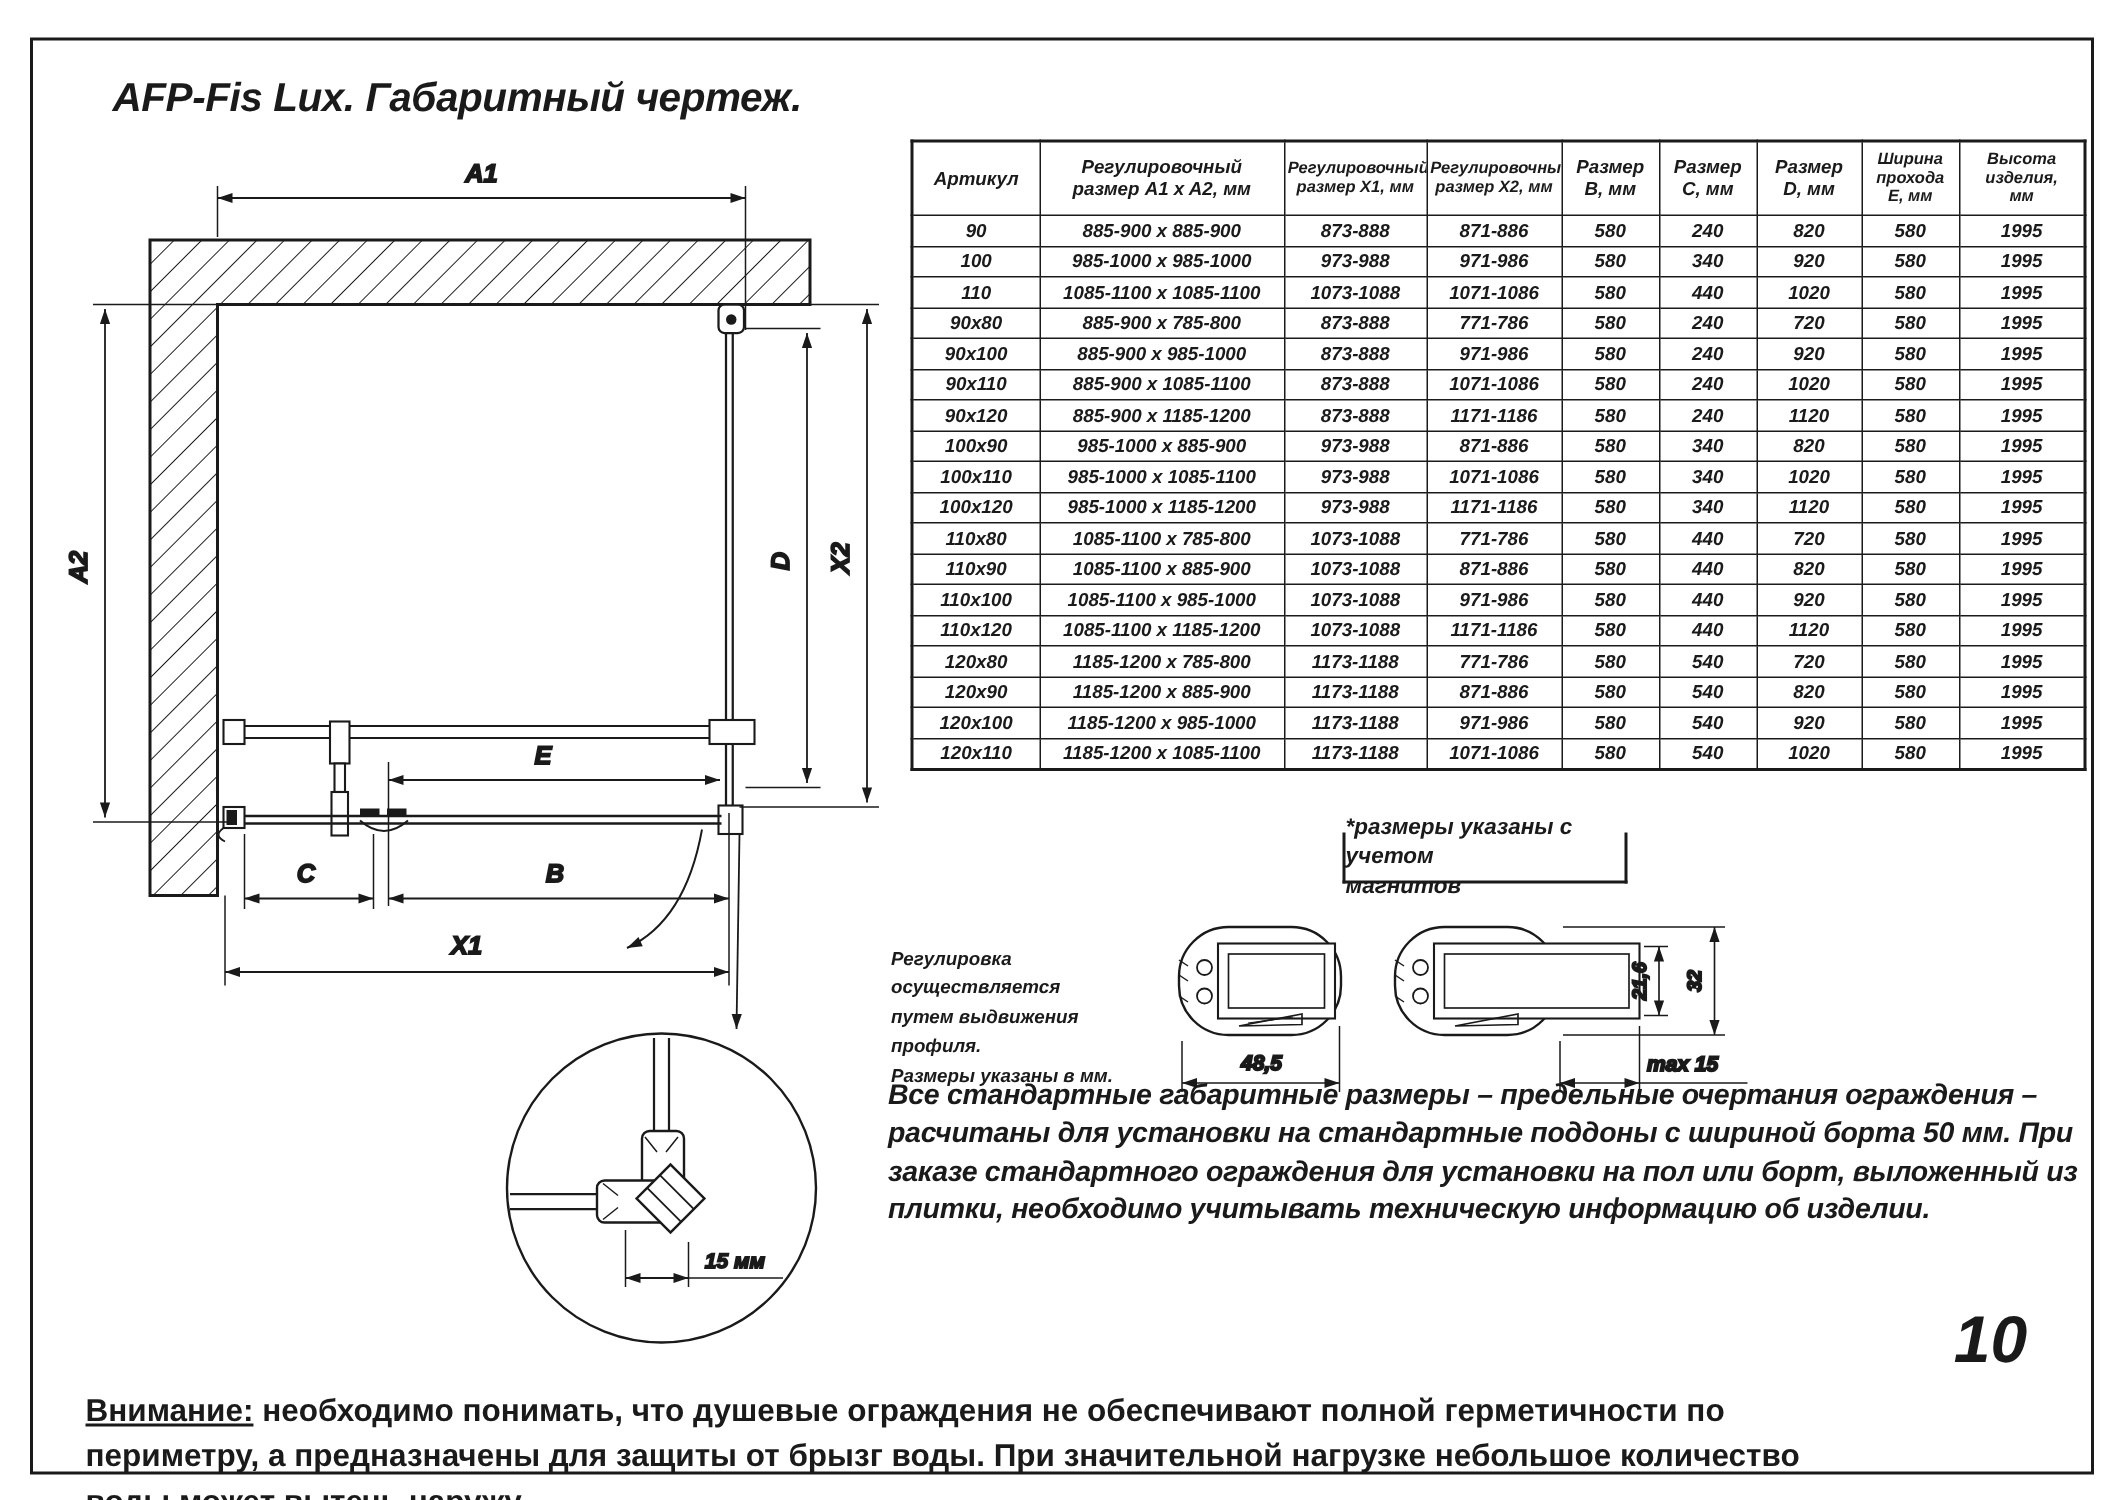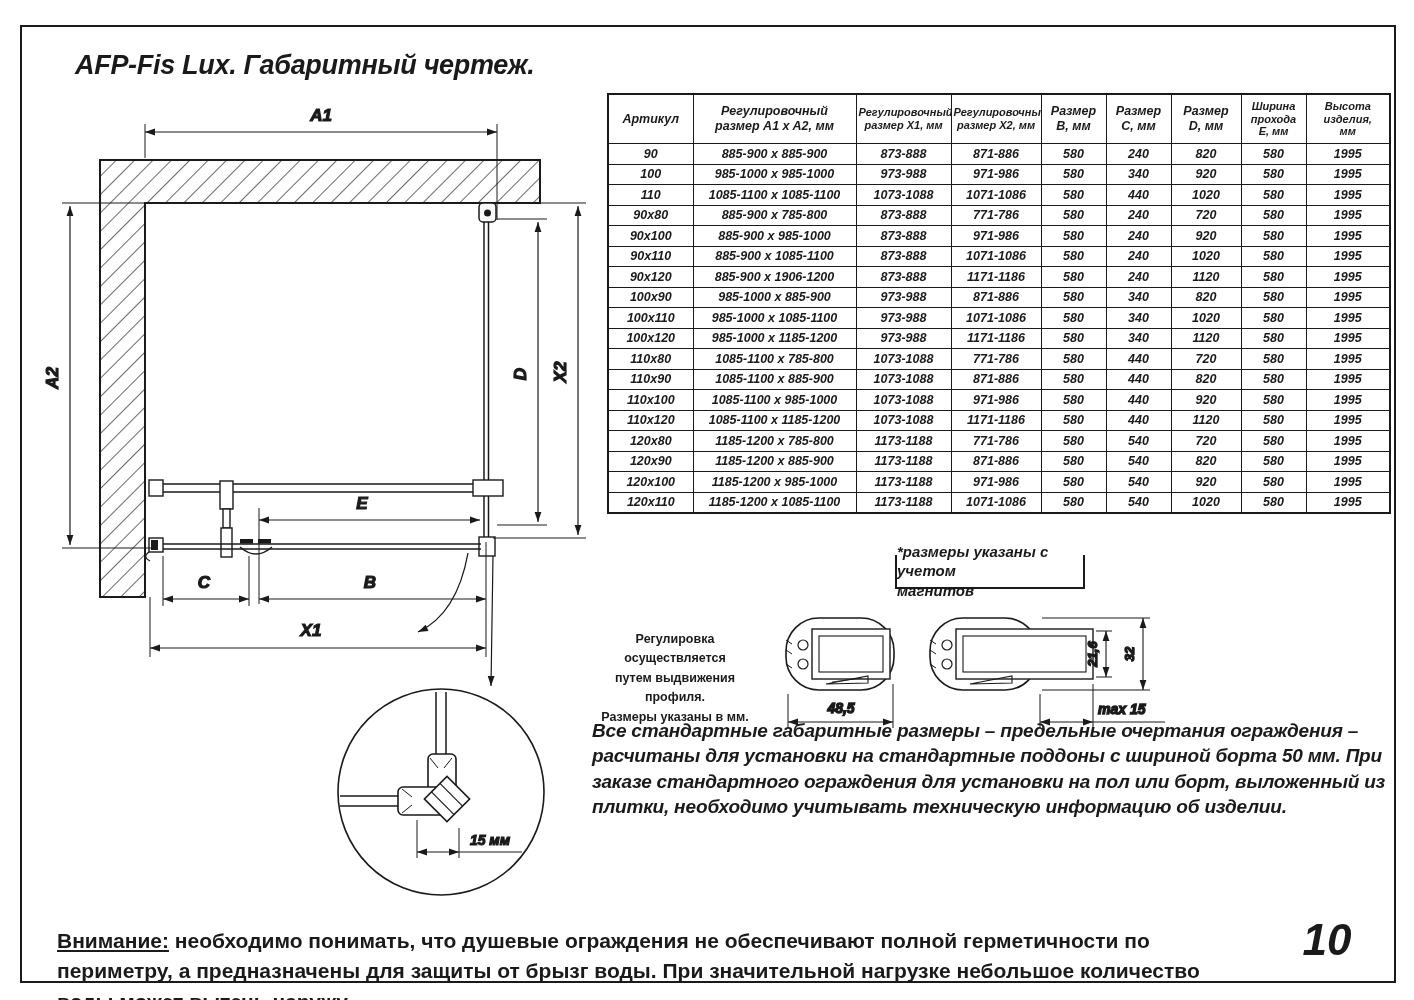--- a/index.html
+++ b/index.html
@@ -24,31 +24,31 @@
     white-space:pre-line;overflow:hidden;}
   table.size-table{border:2.5px solid #1a1a1a;}
   table.size-table th{height:48px;font-size:12.5px;line-height:1.18;font-weight:bold;}
   table.size-table th:nth-child(3),table.size-table th:nth-child(4),
   table.size-table th:nth-child(8),table.size-table th:nth-child(9){font-size:11px;}
   table.size-table td{height:19.5px;font-size:12.5px;}
   .footnote-box{position:absolute;left:855px;top:555px;width:186px;height:32px;
     border:2px solid #1a1a1a;border-top:none;display:flex;align-items:center;justify-content:center;
     font-style:italic;font-weight:bold;font-size:15px;white-space:pre-line;line-height:1.3;margin-left:40px;}
 
-  .adjust-note{position:absolute;left:594px;top:630px;width:162px;text-align:center;
-    font-weight:bold;font-size:12.5px;line-height:1.55;white-space:pre-line;}
+  .adjust-note{position:absolute;left:594px;top:630px;width:162px;text-align:left;
+    font-style:italic;font-weight:bold;font-size:12.5px;line-height:1.55;white-space:pre-line;}
 
   .std-paragraph{position:absolute;left:592px;top:718px;width:808px;
     font-style:italic;font-weight:600;font-size:19px;line-height:1.33;letter-spacing:-0.2px;}
 
   .warning{position:absolute;left:57px;top:926px;width:1150px;
     font-weight:600;font-size:21px;line-height:1.45;}
   .warning .wlabel{text-decoration:underline;font-weight:bold;}
 
-  .page-number{position:absolute;left:1282px;top:915px;width:90px;text-align:center;
+  .page-number{position:absolute;left:1282px;top:869px;width:90px;text-align:center;
     font-style:italic;font-size:44px;font-weight:600;}
 </style>
 </head>
 <body>
 
 <div class="frame"></div>
 
 <div class="title">AFP-Fis Lux. Габаритный чертеж.</div>
 
 <svg width="1414" height="1000" viewBox="0 0 1414 1000">
@@ -324,21 +324,21 @@
           <td>873-888</td>
           <td>1071-1086</td>
           <td>580</td>
           <td>240</td>
           <td>1020</td>
           <td>580</td>
           <td>1995</td>
         </tr>
         <tr>
           <td>90x120</td>
-          <td>885-900 x 1906-1200</td>
+          <td>885-900 x 1185-1200</td>
           <td>873-888</td>
           <td>1171-1186</td>
           <td>580</td>
           <td>240</td>
           <td>1120</td>
           <td>580</td>
           <td>1995</td>
         </tr>
         <tr>
           <td>100x90</td>

